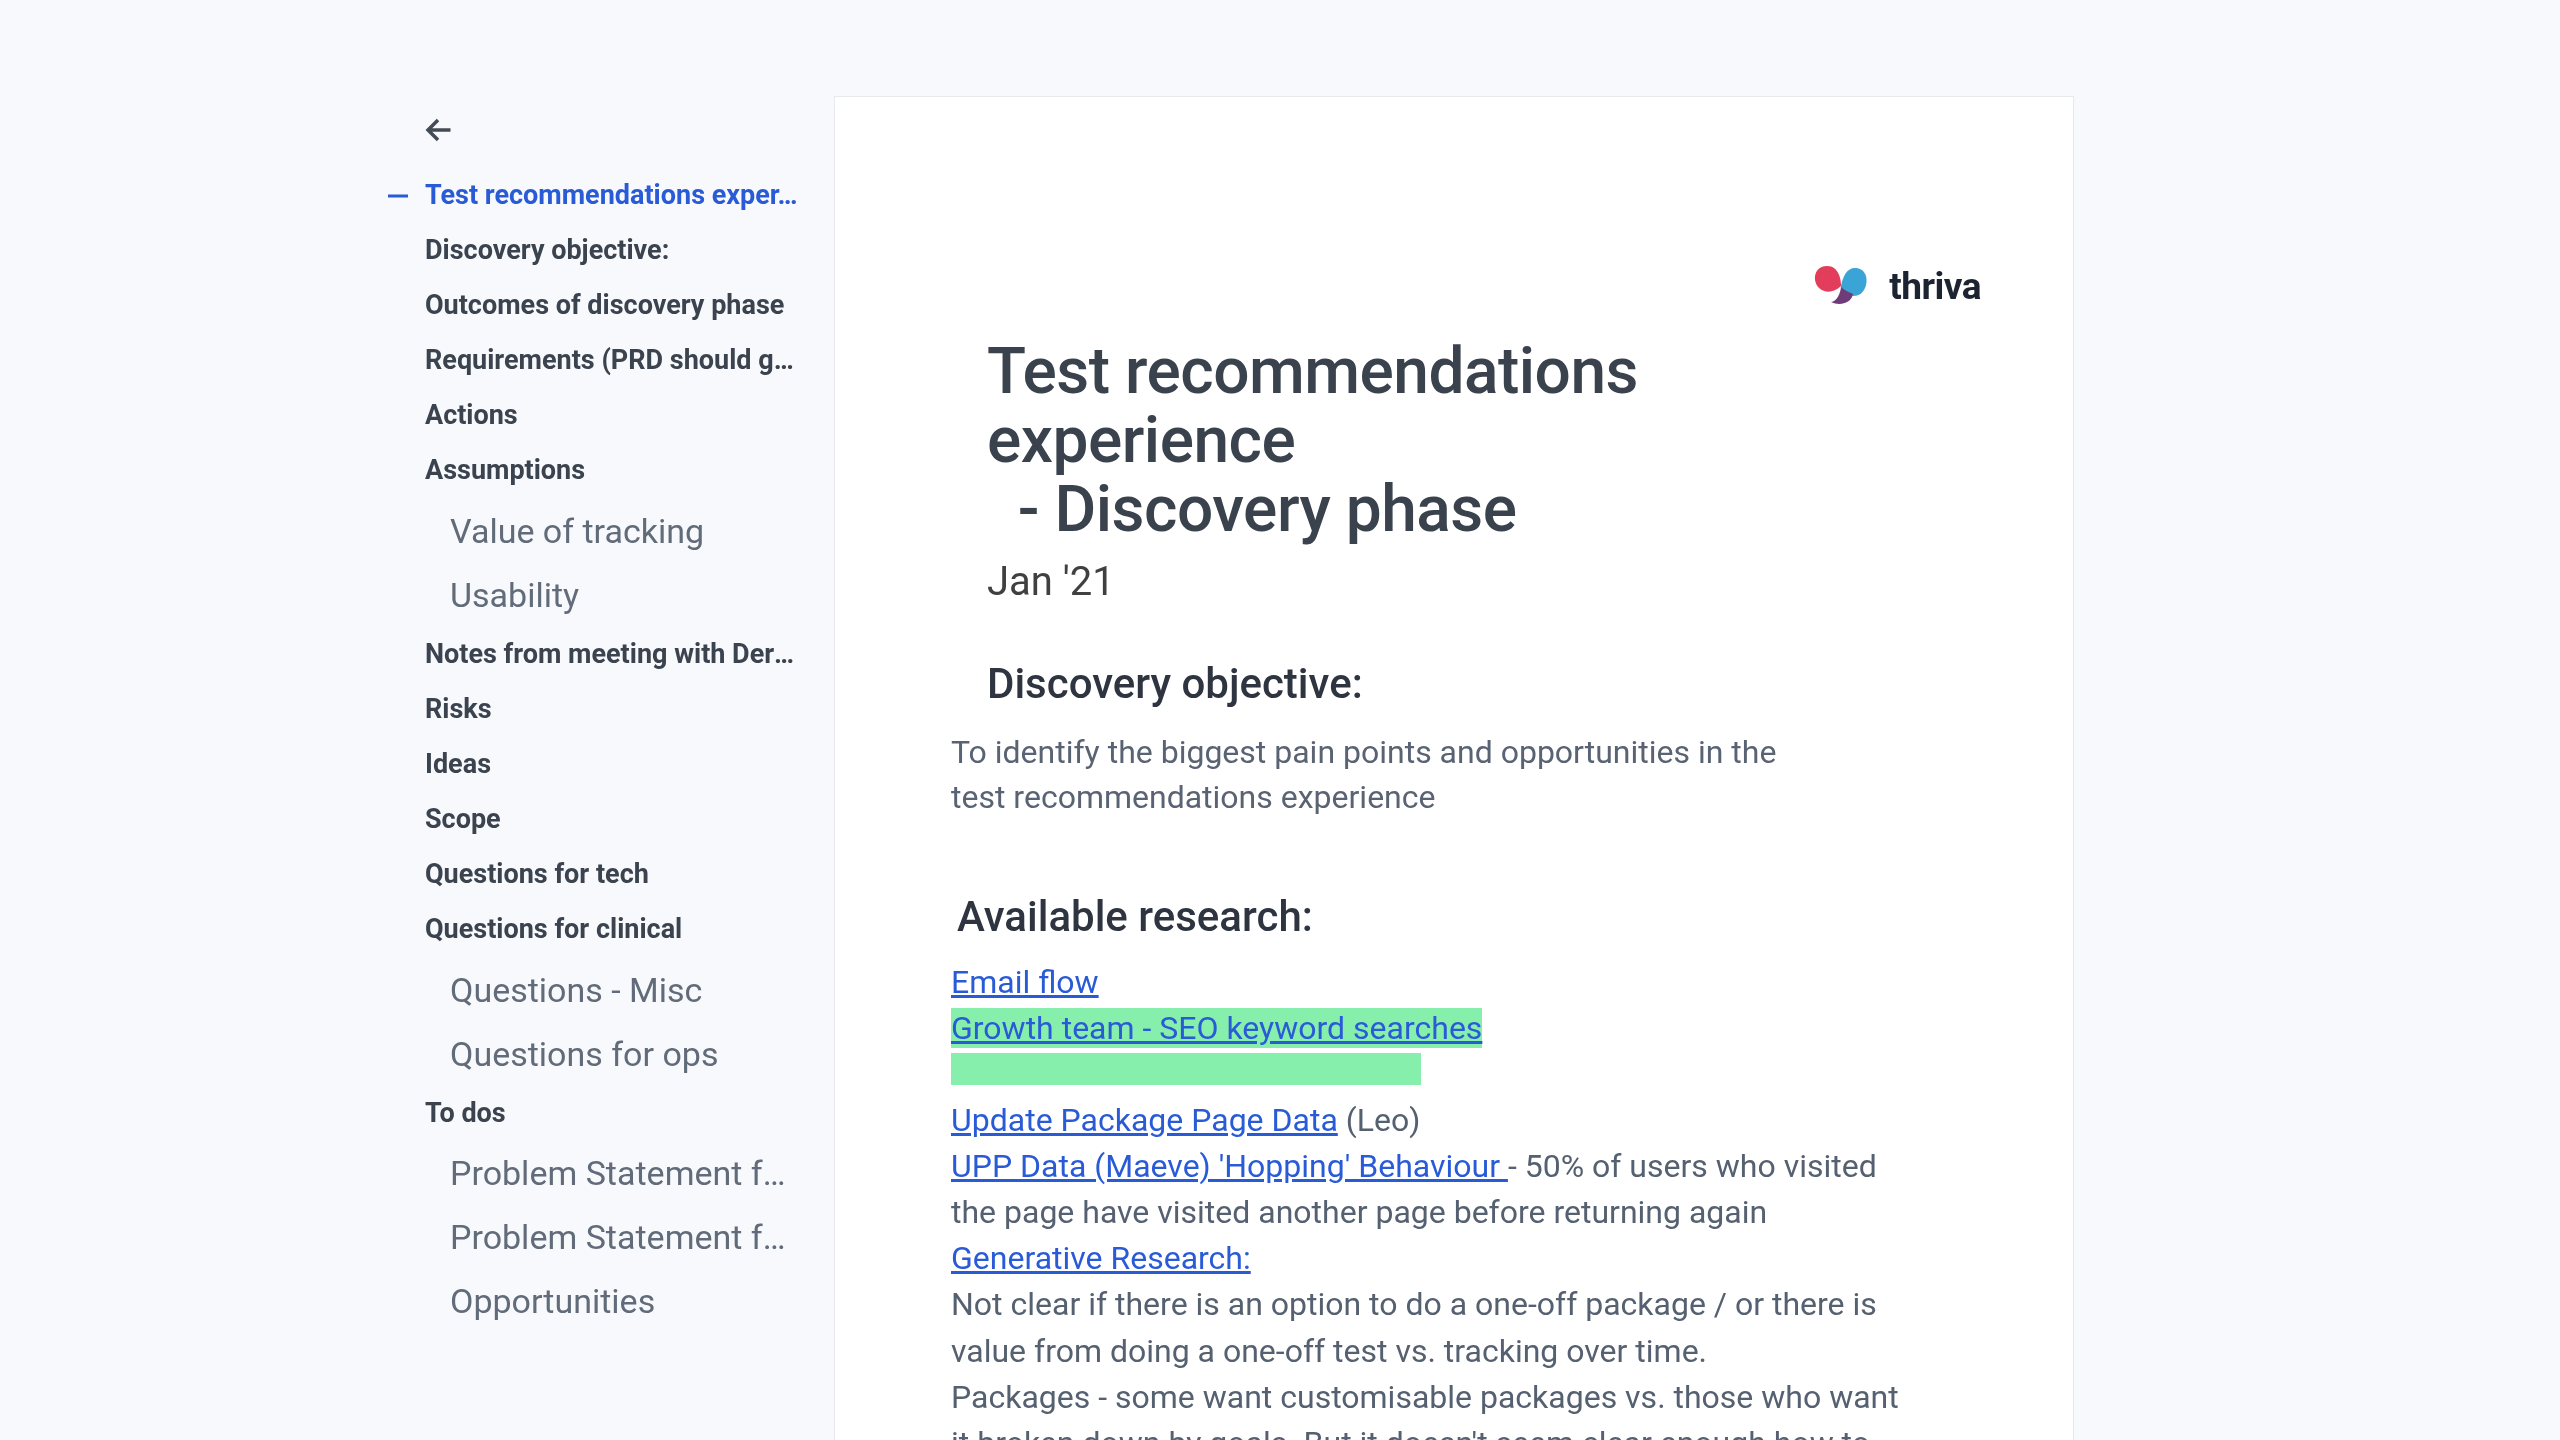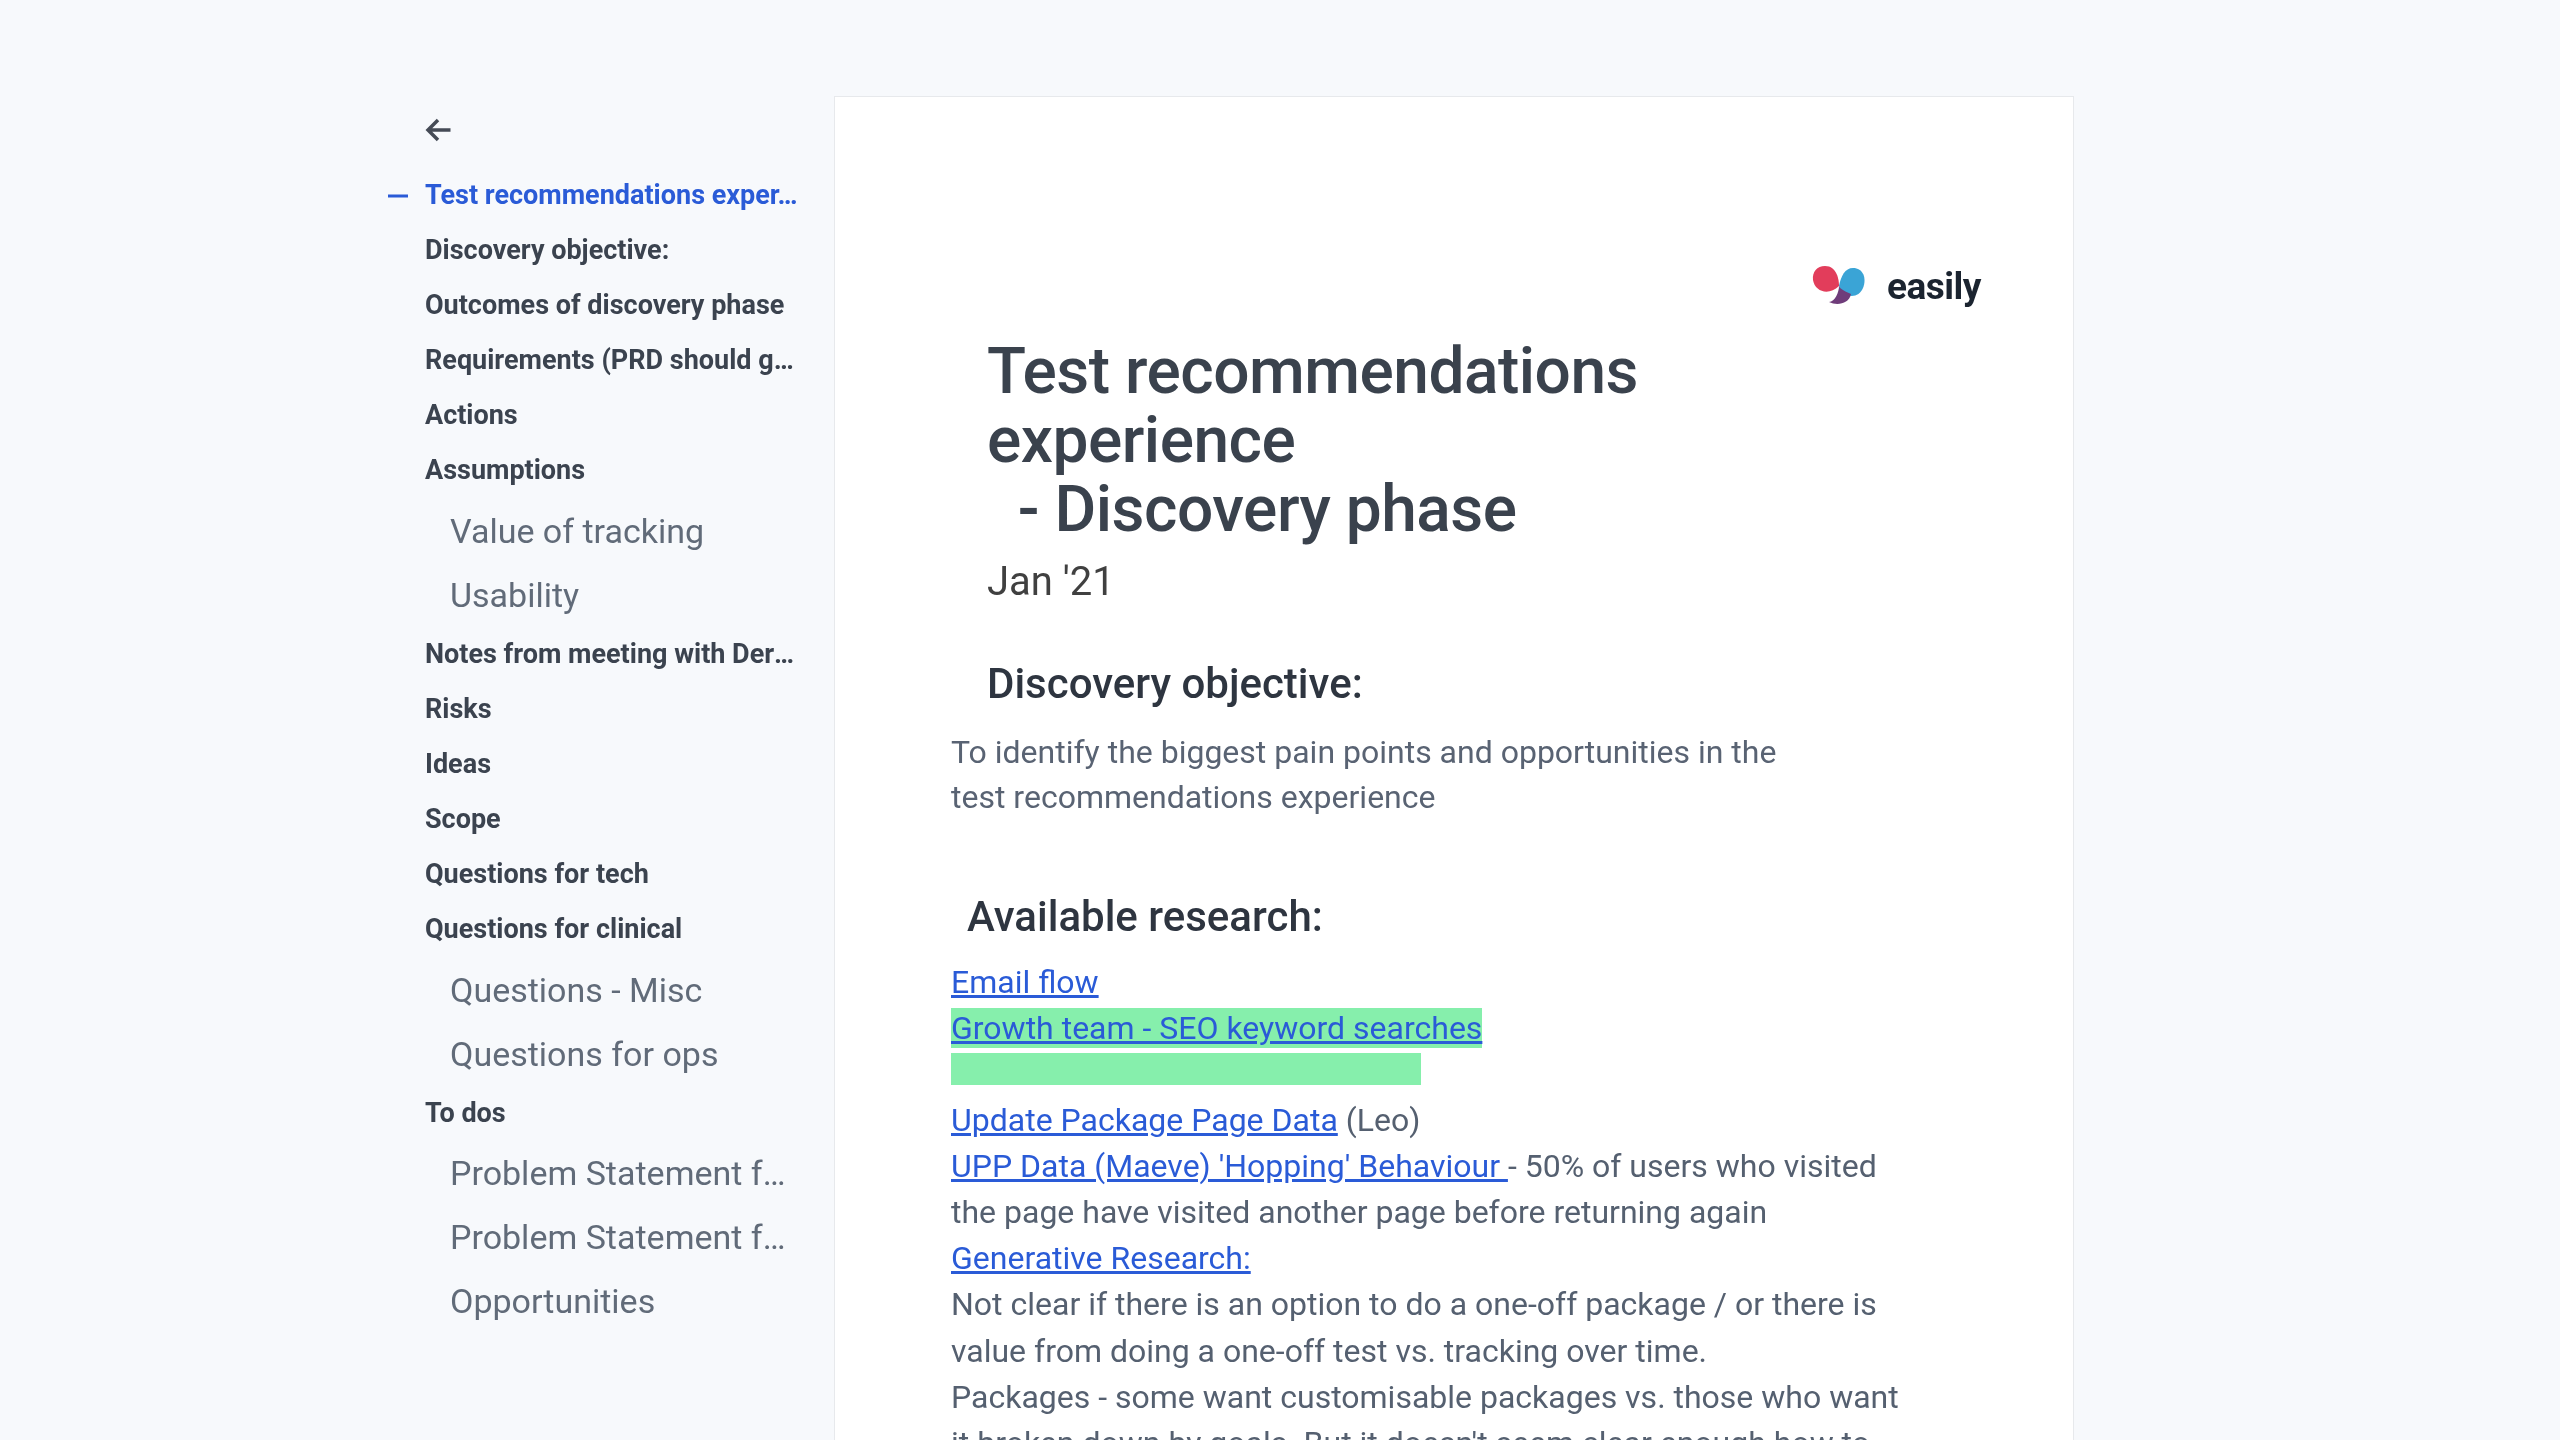--- a/index.html
+++ b/index.html
@@ -109,21 +109,21 @@
     font-weight: 400;
   }
 
   .section-h {
     margin-top: 54px;
     margin-left: 36px;
     font-size: 42px;
     font-weight: 500;
     color: #2e3540;
   }
-  .section-h.research { margin-left: 16px; margin-top: 72px; }
+  .section-h.research { margin-left: 6px; margin-top: 72px; }
 
   .para {
     margin-top: 22px;
     font-size: 32px;
     line-height: 1.4;
     color: #596373;
     max-width: 880px;
     font-weight: 400;
   }
 
@@ -178,21 +178,21 @@
 <main class="doc">
 
   <div class="brand">
     <span class="brand-mark">
       <svg viewBox="0 0 60 48" width="60" height="48">
         <path d="M16 4 C28 4 30 18 30 24 C20 34 6 30 4 18 C3 10 8 4 16 4 Z" fill="#e23d5b"></path>
         <path d="M44 6 C54 6 58 16 54 26 C50 36 36 38 30 24 C32 14 36 6 44 6 Z" fill="#3aa4d6"></path>
         <path d="M30 24 C30 30 26 40 20 40 C28 44 40 42 42 32 C38 30 32 28 30 24 Z" fill="#6f3c7a"></path>
       </svg>
     </span>
-    <span class="brand-text">easily</span>
+    <span class="brand-text">thriva</span>
   </div>
 
   <div class="title-area">
     <h1 class="doc-title">
       <span>Test recommendations experience</span><br>
       &nbsp;&nbsp;<span>- Discovery phase</span>
     </h1>
     <div class="doc-date">Jan '21</div>
   </div>
 

